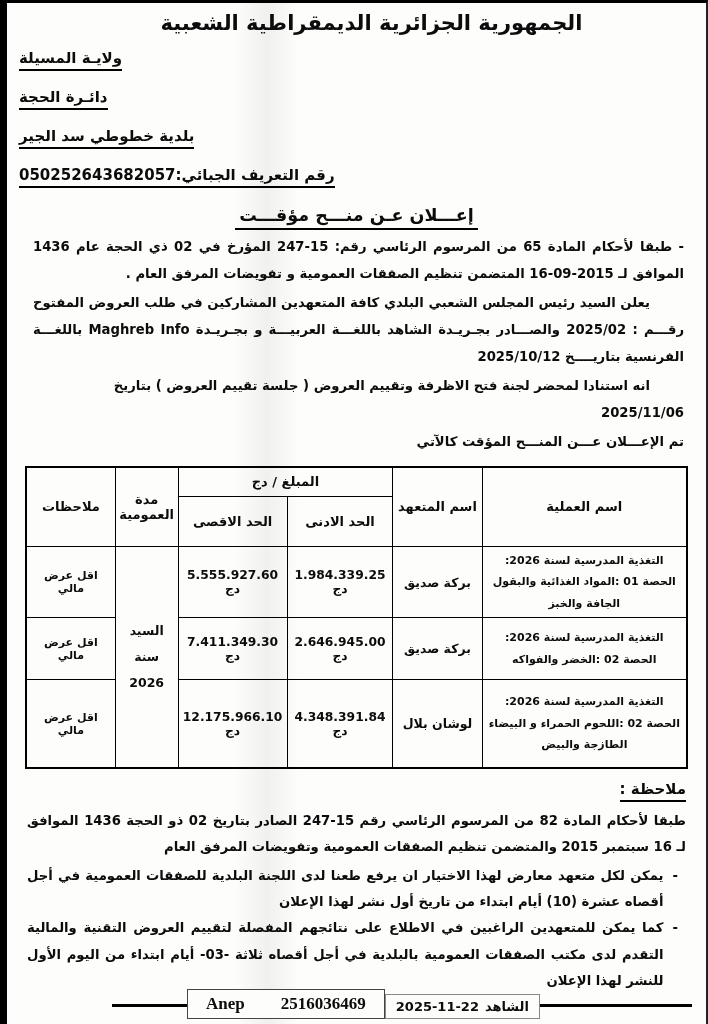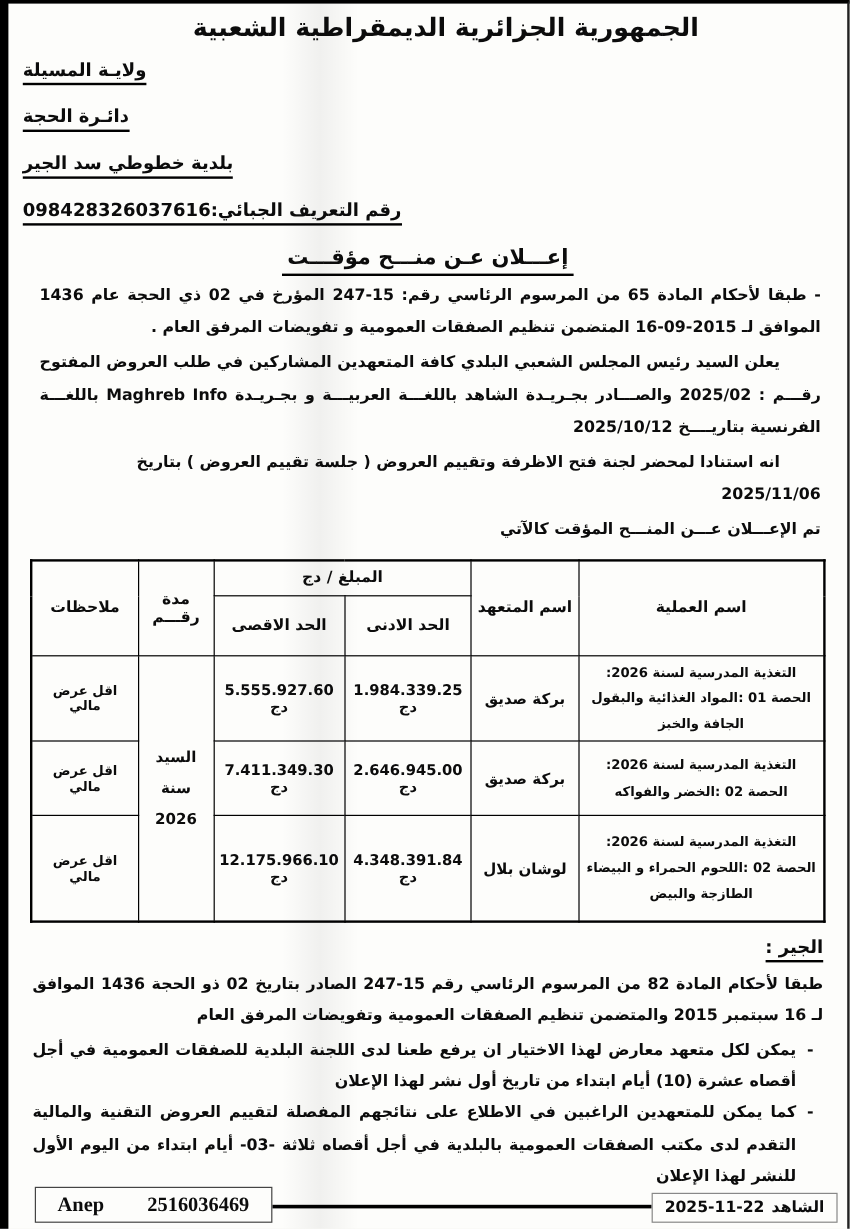--- a/index.html
+++ b/index.html
@@ -59,21 +59,21 @@
   .notes-para{ font-size:13.2px;line-height:2.0;text-align:justify;margin:0 0 2px; }
   .bullet{ display:flex;gap:9px;font-size:13.2px;line-height:2.0;text-align:justify;padding-right:8px; }
   .bullet .marker{ flex:0 0 auto; }
 
   .bottom-rule{
     position:absolute;bottom:17px;left:105px;right:14px;
     border-top:3.5px solid #000;
   }
   .footer{
     position:absolute;bottom:5px;left:22px;right:8px;
-    display:flex;justify-content:space-between;align-items:flex-end;direction:ltr;margin-top:23px;
+    display:flex;justify-content:center;align-items:flex-end;direction:ltr;margin-top:23px;
   }
   .anep-box{
     background:#fdfdfb;border:1.5px solid #444;padding:4px 18px;
     font-family:"Liberation Serif",serif;font-size:17px;font-weight:bold;
     display:flex;gap:36px;direction:ltr;
   }
   .date-box{
     background:#fdfdfb;border:1px solid #888;padding:4px 10px;
     font-size:13px;display:flex;gap:6px;direction:rtl;align-items:center;
   }
@@ -90,21 +90,21 @@
     <div class="admin-line">
       <span class="u">ولايـة المسيلة</span>
     </div>
     <div class="admin-line">
       <span class="u">دائـرة الحجة</span>
     </div>
     <div class="admin-line">
       <span class="u">بلدية خطوطي سد الجير</span>
     </div>
     <div class="admin-line">
-      <span class="u"><span>رقم التعريف الجبائي:</span><span>098428326037616</span></span>
+      <span class="u"><span>رقم التعريف الجبائي:</span><span>050252643682057</span></span>
     </div>
   </div>
 
   <div class="main-title">
     <span class="u">إعـــلان عـن منـــح مؤقـــت</span>
   </div>
 
   <div class="paras">
     <p class="para">- طبقا لأحكام المادة 65 من المرسوم الرئاسي رقم: 15-247 المؤرخ في 02 ذي الحجة عام 1436 الموافق لـ 2015-09-16 المتضمن تنظيم الصفقات العمومية و تفويضات المرفق العام .</p>
     <p class="para indent">يعلن السيد رئيس المجلس الشعبي البلدي كافة المتعهدين المشاركين في طلب العروض المفتوح رقـــم : 2025/02 والصـــادر بجـريـدة الشاهد باللغـــة العربيـــة و بجـريـدة Maghreb Info باللغـــة الفرنسية بتاريــــخ 2025/10/12</p>
@@ -119,21 +119,21 @@
         <col style="width:16%">
       <col style="width:16.5%">
         <col style="width:9.5%">
         <col style="width:13.5%">
     </colgroup>
     <thead>
       <tr class="hdr1">
         <th rowspan="2">اسم العملية</th>
         <th rowspan="2">اسم المتعهد</th>
         <th colspan="2">المبلغ / دج</th>
-        <th rowspan="2">مدة رقـــم</th>
+        <th rowspan="2">مدة العمومية</th>
         <th rowspan="2">ملاحظات</th>
       </tr>
       <tr class="hdr2">
         <th>الحد الادنى</th>
         <th>الحد الاقصى</th>
       </tr>
     </thead>
     <tbody>
       <tr class="r1">
         <td class="op-cell">
@@ -166,21 +166,21 @@
         </td>
         <td class="contractor-cell">لوشان بلال</td>
         <td class="amount-cell">4.348.391.84 دج</td>
         <td class="amount-cell">12.175.966.10 دج</td>
         <td class="note-cell">اقل عرض مالي</td>
       </tr>
     </tbody>
   </table>
 
   <div class="notes">
-    <div class="notes-heading">الجير :</div>
+    <div class="notes-heading">ملاحظة :</div>
     <p class="notes-para">طبقا لأحكام المادة 82 من المرسوم الرئاسي رقم 15-247 الصادر بتاريخ 02 ذو الحجة 1436 الموافق لـ 16 سبتمبر 2015 والمتضمن تنظيم الصفقات العمومية وتفويضات المرفق العام</p>
     <div class="bullet">
       <span class="marker">-</span>
       <span>يمكن لكل متعهد معارض لهذا الاختيار ان يرفع طعنا لدى اللجنة البلدية للصفقات العمومية في أجل أقصاه عشرة (10) أيام ابتداء من تاريخ أول نشر لهذا الإعلان</span>
     </div>
     <div class="bullet">
       <span class="marker">-</span>
       <span>كما يمكن للمتعهدين الراغبين في الاطلاع على نتائجهم المفصلة لتقييم العروض التقنية والمالية التقدم لدى مكتب الصفقات العمومية بالبلدية في أجل أقصاه ثلاثة -03- أيام ابتداء من اليوم الأول للنشر لهذا الإعلان</span>
     </div>
   </div>

